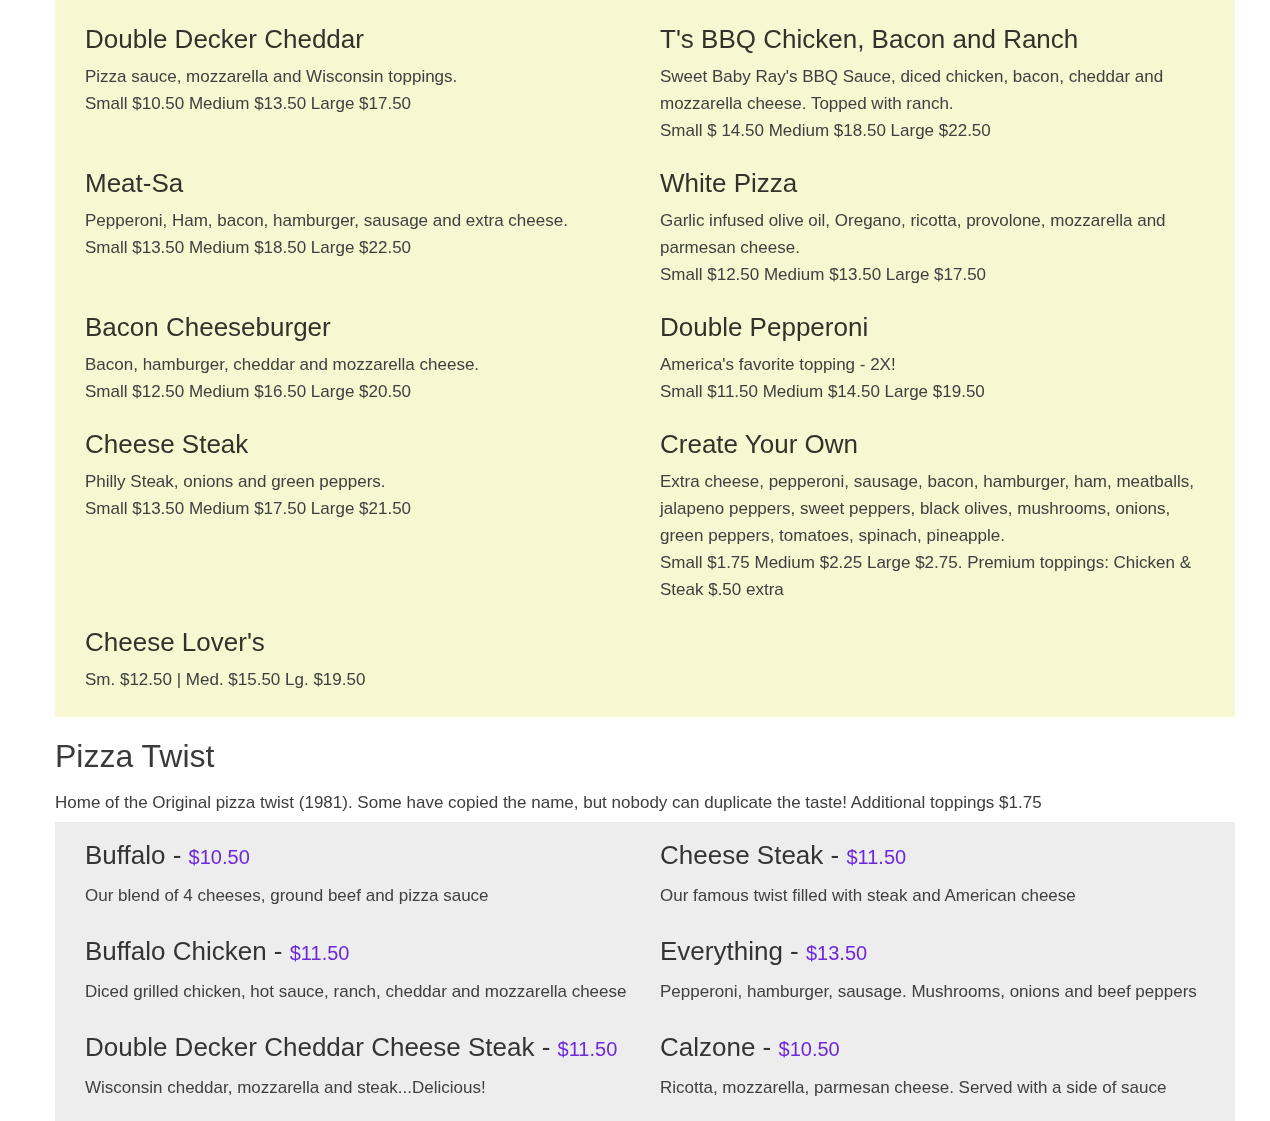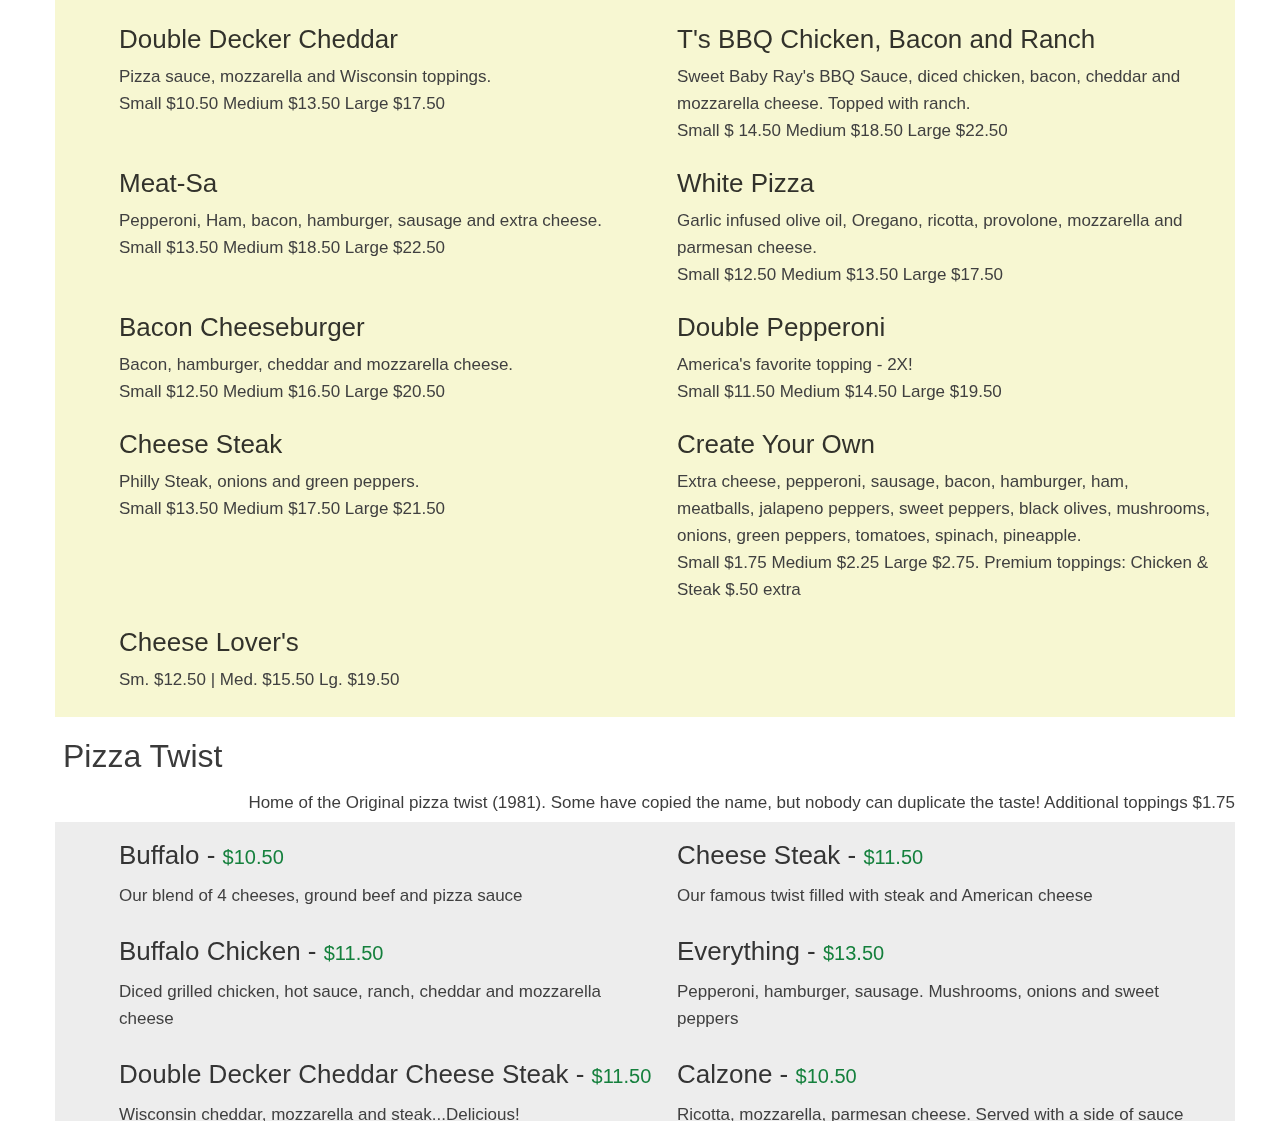--- a/index.html
+++ b/index.html
@@ -19,21 +19,20 @@
   .panel-gray {
     background: #ededed;
     padding: 16px 25px 30px 30px;
     min-height: 320px;
   }
   .items-grid {
     display: grid;
     grid-template-columns: 1fr 1fr;
     column-gap: 25px;
     row-gap: 24px;
-    margin-left: 34px;
   }
   .menu-item { min-width: 0; }
 
   
   .sp-name {
     font-size: 26px;
     font-weight: 400;
     color: #32322b;
     margin: 0 0 9px 0;
     line-height: 30px;
@@ -43,38 +42,37 @@
     line-height: 27px;
     color: #404040;
   }
 
   
   .twist-title {
     font-size: 32px;
     font-weight: 400;
     color: #3a3a3a;
     line-height: 36px;
-    margin: 21px 0 17px 8px;
+    margin: 21px 0 17px 0;
   }
   .tagline {
     font-size: 17px;
     line-height: 24px;
     color: #3d3d3d;
     margin: 0 0 7px 0;
-    text-align: right;
   }
   .tw-grid { row-gap: 25px; }
   .tw-name {
     font-size: 26px;
     font-weight: 400;
     color: #343434;
     margin: 0 0 8px 0;
     line-height: 34px;
   }
-  .tw-price { font-size: 20px; color: #15803d; }
+  .tw-price { font-size: 20px; color: #6d28d9; }
   .tw-desc { margin: 0; }
 </style>
 </head>
 <body>
 
 <div class="page">
 
   <section class="panel-yellow">
     <div class="items-grid">
   <div class="menu-item">
@@ -166,21 +164,21 @@
     <div class="item-text tw-desc">Our famous twist filled with steak and American cheese</div>
   </div>
 
   <div class="menu-item">
     <h3 class="tw-name"><span>Buffalo Chicken -</span> <span class="tw-price">$11.50</span></h3>
     <div class="item-text tw-desc">Diced grilled chicken, hot sauce, ranch, cheddar and mozzarella cheese</div>
   </div>
 
   <div class="menu-item">
     <h3 class="tw-name"><span>Everything -</span> <span class="tw-price">$13.50</span></h3>
-    <div class="item-text tw-desc">Pepperoni, hamburger, sausage. Mushrooms, onions and sweet peppers</div>
+    <div class="item-text tw-desc">Pepperoni, hamburger, sausage. Mushrooms, onions and beef peppers</div>
   </div>
 
   <div class="menu-item">
     <h3 class="tw-name"><span>Double Decker Cheddar Cheese Steak -</span> <span class="tw-price">$11.50</span></h3>
     <div class="item-text tw-desc">Wisconsin cheddar, mozzarella and steak...Delicious!</div>
   </div>
 
   <div class="menu-item">
     <h3 class="tw-name"><span>Calzone -</span> <span class="tw-price">$10.50</span></h3>
     <div class="item-text tw-desc">Ricotta, mozzarella, parmesan cheese. Served with a side of sauce</div>

